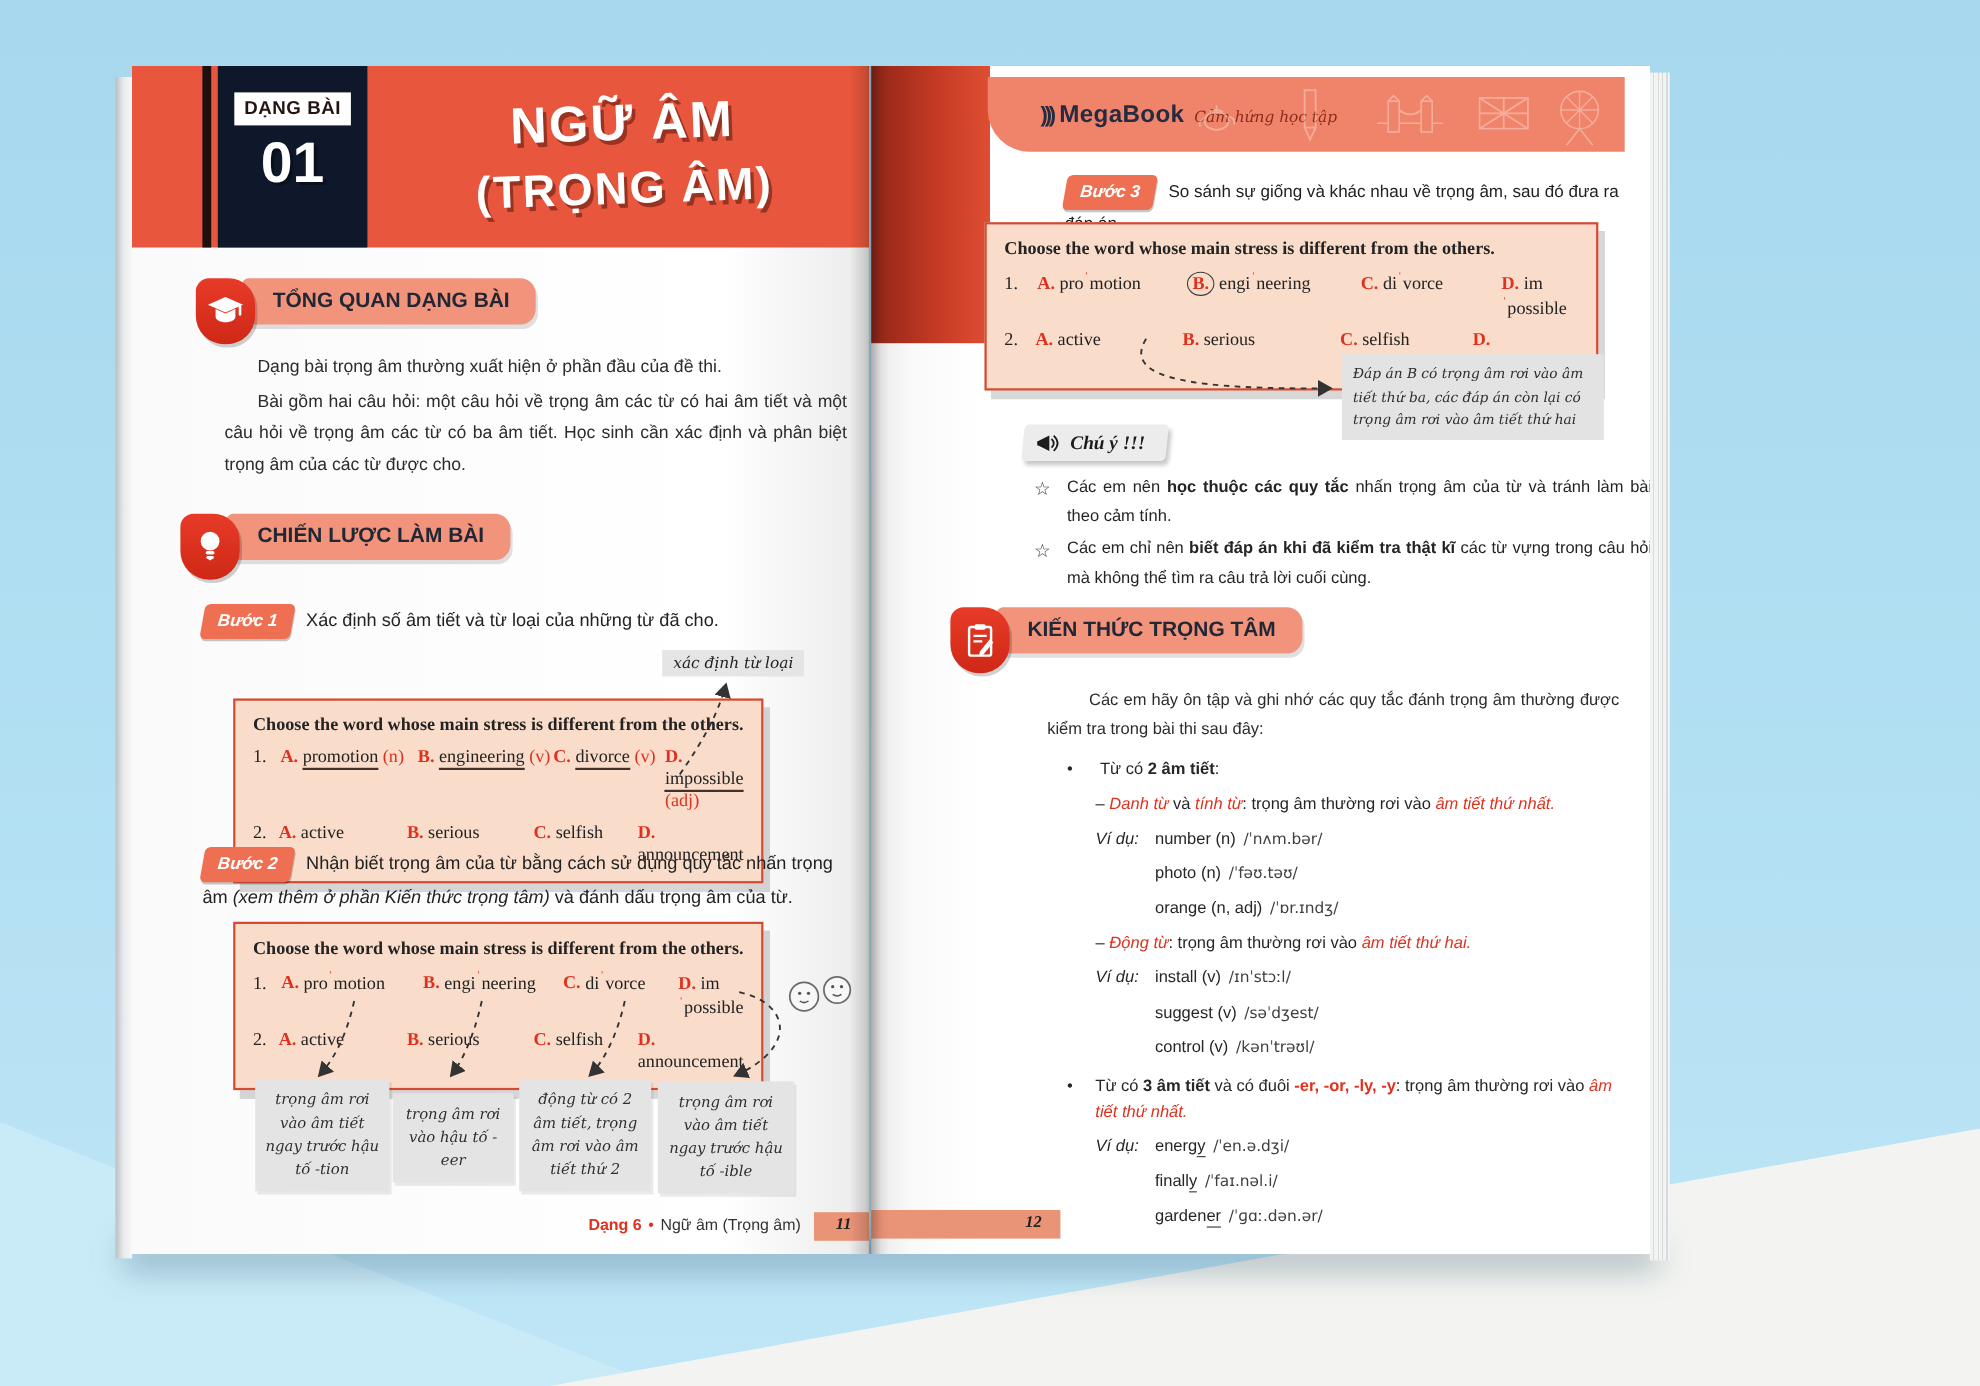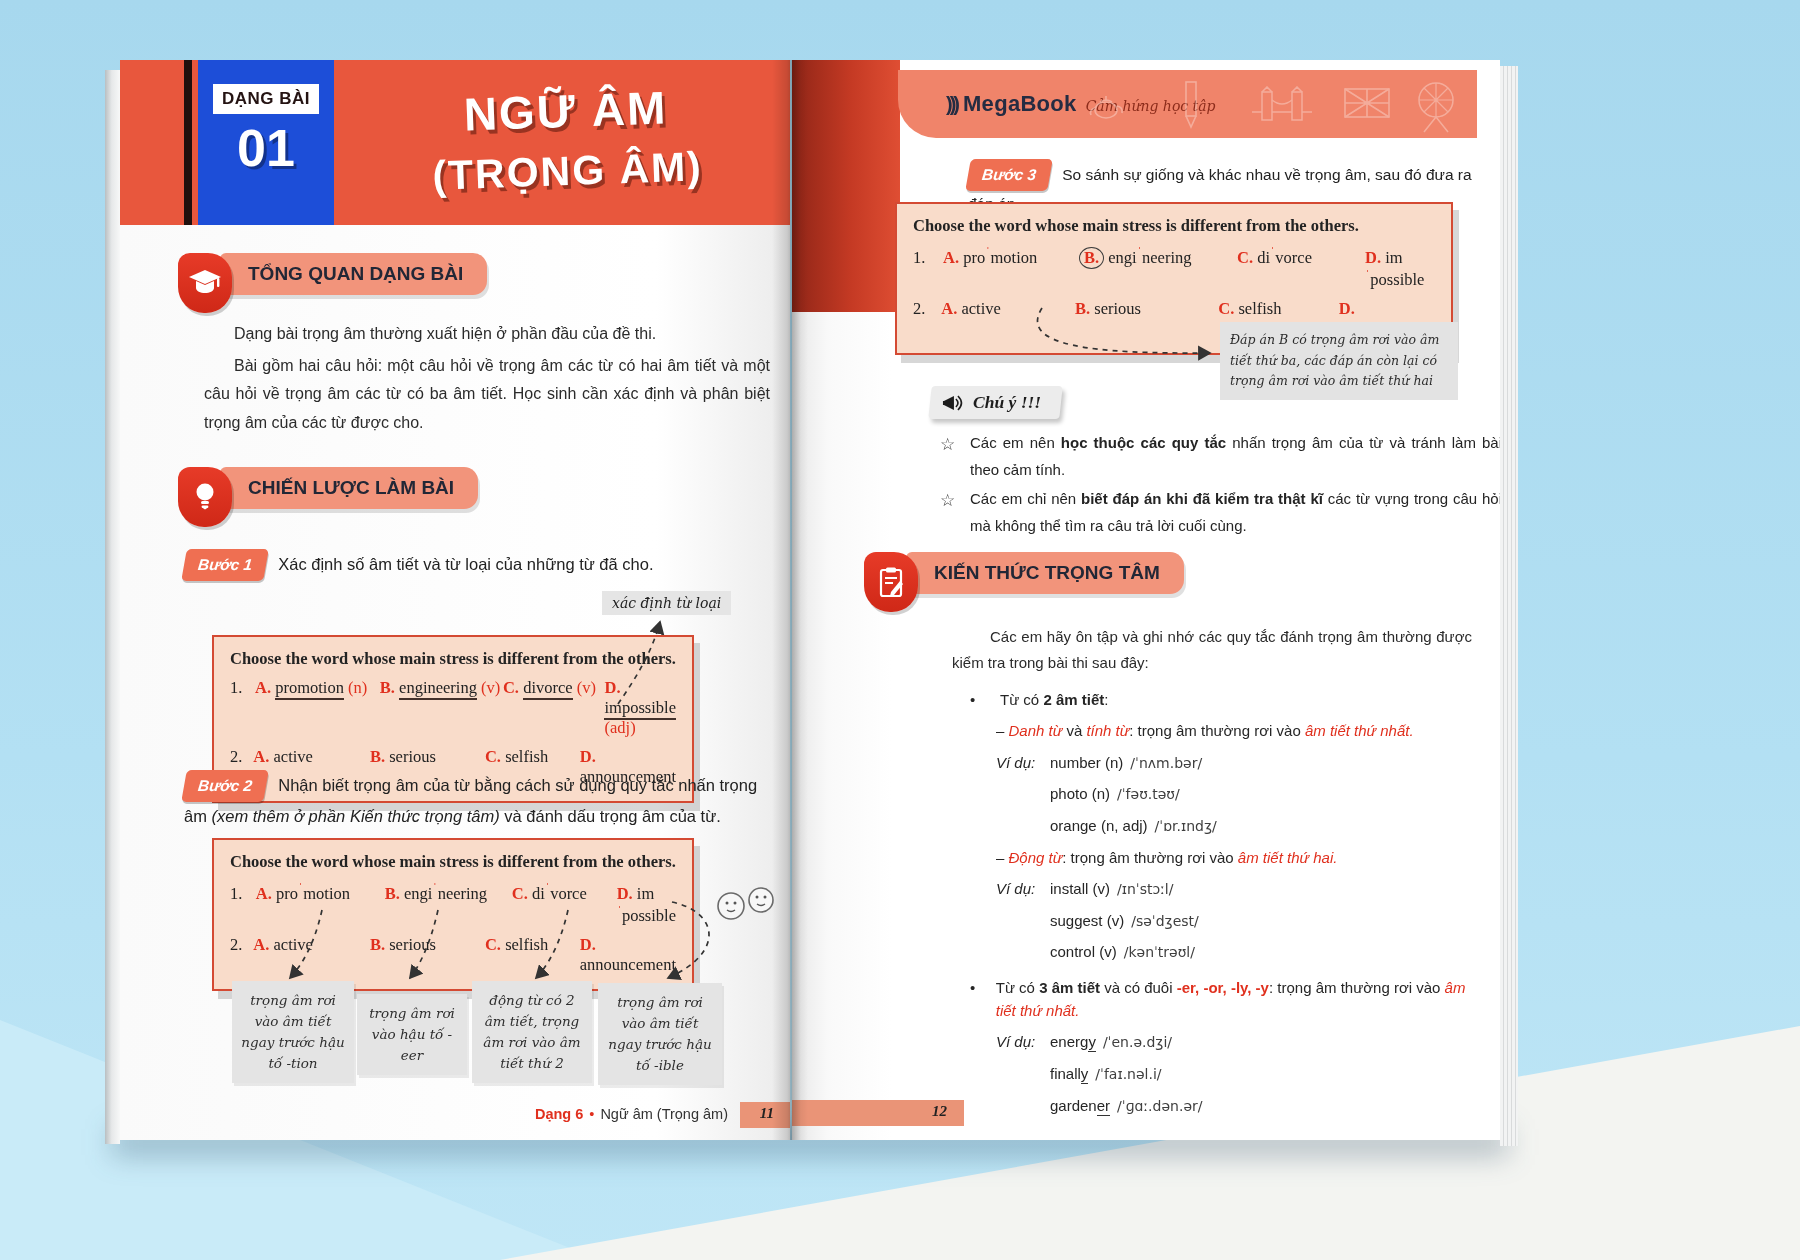--- a/index.html
+++ b/index.html
@@ -20,21 +20,21 @@
   .page-l::before{content:"";position:absolute;left:-15px;top:10px;bottom:-4px;width:15px;
        background:linear-gradient(90deg,#b9bfc2 0%,#e6e8e9 45%,#f7f8f8 100%)}
   .page-r::after{content:"";position:absolute;right:-18px;top:6px;bottom:-6px;width:18px;
        background:repeating-linear-gradient(90deg,#f2f3f3 0 3px,#d8dadb 3px 4px)}
   .gutter{position:absolute;left:652px;top:0;bottom:0;width:36px;z-index:3;pointer-events:none;
        background:linear-gradient(90deg,rgba(0,0,0,0) 0%,rgba(0,0,0,.14) 42%,rgba(0,0,0,.26) 55%,rgba(0,0,0,.05) 80%,rgba(0,0,0,0) 100%)}
 
   
   .lp-header{position:absolute;left:0;right:0;top:0;height:165px;background:#e8573d}
   .lp-stripe{position:absolute;left:64px;top:0;bottom:0;width:8px;background:#20100d}
-  .lp-block{position:absolute;left:78px;top:0;bottom:0;width:136px;background:#1d4ed8}
+  .lp-block{position:absolute;left:78px;top:0;bottom:0;width:136px;background:#0f172a}
   .lp-chip{margin:24px auto 0;width:106px;height:30px;background:#fff;color:#241312;
        font-weight:bold;font-size:17px;line-height:30px;text-align:center;letter-spacing:.5px}
   .lp-num{color:#fff;font-weight:bold;font-size:52px;line-height:1;text-align:center;margin-top:8px;
        text-shadow:3px 3px 0 rgba(0,0,0,.35)}
   .lp-title{position:absolute;left:235px;right:12px;top:24px;text-align:center;color:#fff;
        font-weight:bold;letter-spacing:2px;transform:rotate(-2deg);
        text-shadow:3px 4px 0 rgba(74,16,6,.5)}
   .lp-title .t1{font-size:46px}
   .lp-title .t2{font-size:41px;margin-top:10px}
 
@@ -176,21 +176,21 @@
             <path d="M8 13v7c0 3 4.5 5 9 5s9-2 9-5v-7l-9 4z" fill="#fff"></path>
             <rect x="29" y="10" width="2.4" height="9" rx="1" fill="#fff"></rect>
           </svg>
       </span>
       <span class="pill-bar">TỔNG QUAN DẠNG BÀI</span>
     </div>
 
     <p class="para" style="top:244px;left:84px;width:560px;text-indent:30px">Dạng bài trọng âm thường xuất hiện ở phần đầu của đề thi.</p>
     <p class="para" style="top:276px;left:84px;width:566px;text-indent:30px">Bài gồm hai câu hỏi: một câu hỏi về trọng âm các từ có hai âm tiết và một câu hỏi về trọng âm các từ có ba âm tiết. Học sinh cần xác định và phân biệt trọng âm của các từ được cho.</p>
 
-    <div class="pill" style="top:407px;left:58px">
+    <div class="pill" style="top:407px;left:44px">
       <span class="pill-ic">
         <svg width="26" height="32" viewBox="0 0 26 32">
             <circle cx="13" cy="11" r="8.5" fill="#fff"></circle>
             <rect x="9" y="20" width="8" height="3" rx="1.5" fill="#fff"></rect>
             <rect x="9.6" y="24.5" width="6.8" height="2.6" rx="1.3" fill="#fff"></rect>
             <path d="M13 28.5l3-2h-6z" fill="#fff"></path>
           </svg>
       </span>
       <span class="pill-bar">CHIẾN LƯỢC LÀM BÀI</span>
     </div>

